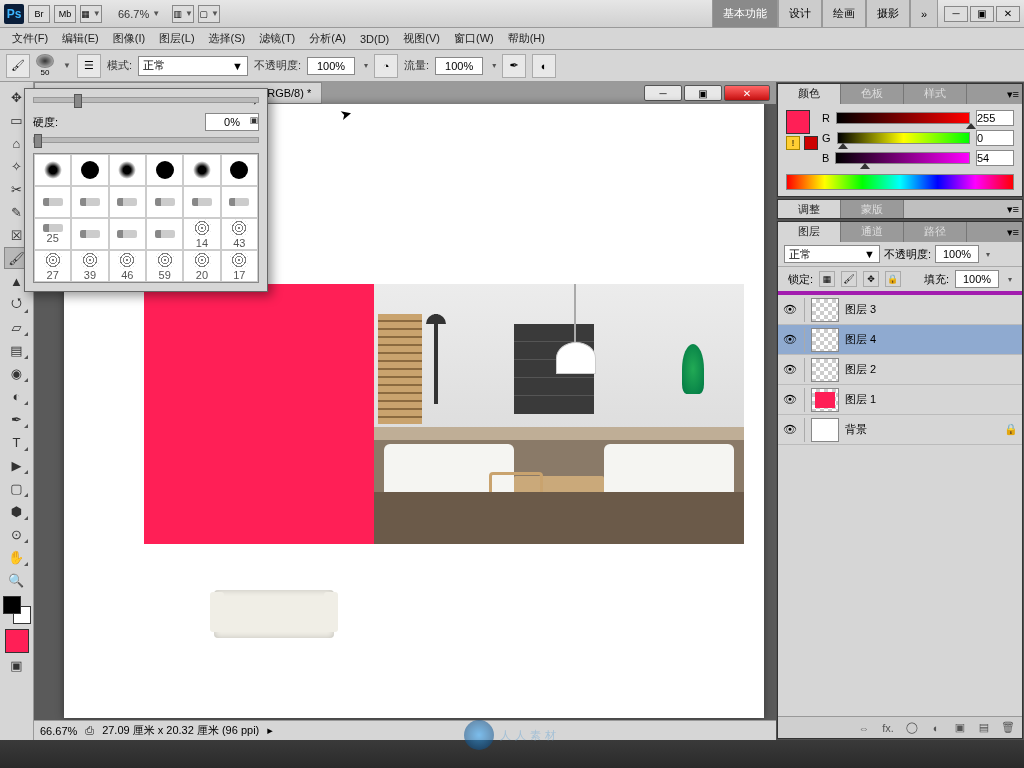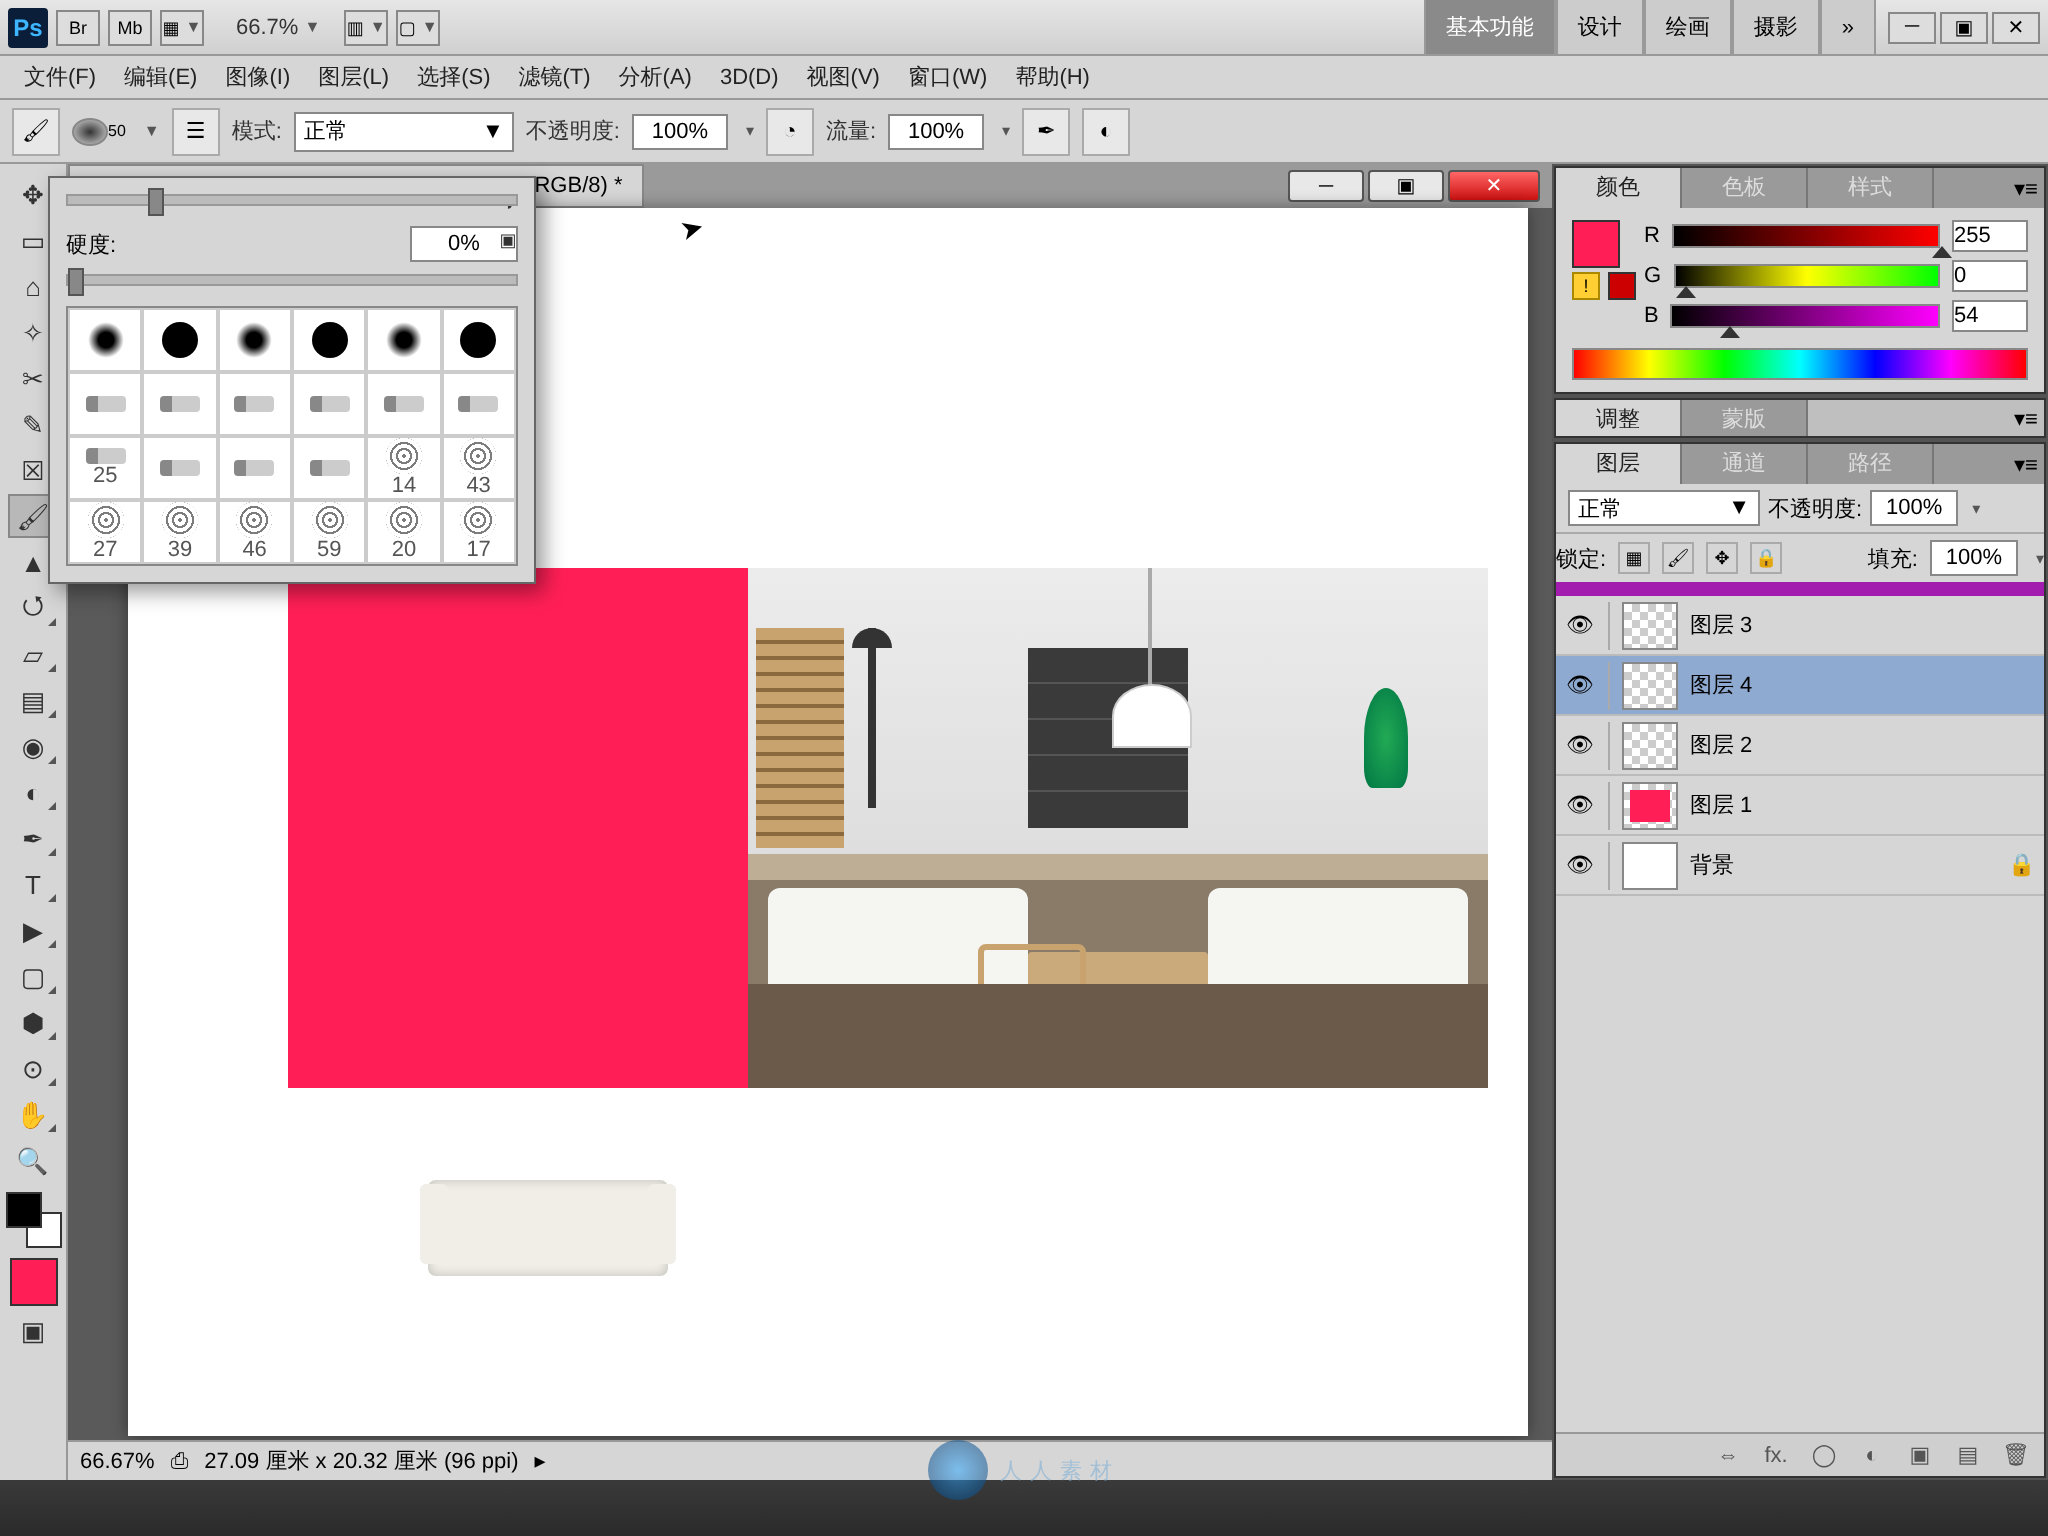--- a/index.html
+++ b/index.html
@@ -81,21 +81,21 @@
 .color-body { padding:6px 8px; }
 .c-row { display:flex; align-items:center; gap:6px; margin-bottom:4px; }
 .c-swatch { width:24px; height:24px; border:1px solid #333; }
 .c-slider { flex:1; height:12px; border:1px solid #888; position:relative; }
 .c-slider .tri { position:absolute; bottom:-6px; width:0; height:0; border-left:5px solid transparent; border-right:5px solid transparent; border-bottom:6px solid #333; }
 .c-val { width:38px; height:16px; border:1px solid #888; background:#fff; text-align:left; line-height:14px; }
 .spectrum { height:16px; margin-top:4px; background:linear-gradient(90deg,red,yellow,lime,cyan,blue,magenta,red); border:1px solid #888; }
 .layers-body { flex:1; overflow:auto; background:#d6d6d6; }
 .lay-opts { display:flex; align-items:center; padding:3px 6px; border-bottom:1px solid #aaa; gap:4px; }
 .lay-drop { width:96px; height:18px; border:1px solid #888; background:#fff; padding:0 4px; display:flex; align-items:center; justify-content:space-between; }
-.lay-lock { display:flex; align-items:center; padding:3px 0; border-bottom:7px solid #a21caf; gap:6px; }
+.lay-lock { display:flex; align-items:center; padding:3px 10px; border-bottom:4px solid #a21caf; gap:6px; }
 .lock-ico { width:16px; height:16px; border:1px solid #aaa; display:flex; align-items:center; justify-content:center; font-size:9px; }
 .layer-row { display:flex; align-items:center; height:30px; border-bottom:1px solid #bbb; padding:0 4px; gap:6px; }
 .layer-row.sel { background:#8faad0; }
 .eye { width:16px; height:16px; display:flex; align-items:center; justify-content:center; font-size:11px; }
 .thumb-box { width:28px; height:24px; border:1px solid #888; background:#fff; position:relative; }
 .thumb-box.checker { background:repeating-conic-gradient(#ccc 0 25%,#fff 0 50%) 0 0/8px 8px; }
 .thumb-box.pink-t::after { content:""; position:absolute; inset:3px; background:#ff1f56; }
 .layer-footer { height:22px; border-top:1px solid #999; display:flex; align-items:center; justify-content:flex-end; gap:8px; padding:0 6px; background:#cfcfcf; }
 .lf-ico { width:16px; height:16px; display:flex; align-items:center; justify-content:center; font-size:11px; color:#555; }
 .bottom-strip { position:absolute; left:0; right:0; bottom:0; height:28px; background:linear-gradient(#3a3a3a,#2a2a2a); }
@@ -142,21 +142,21 @@
   <span class="menu-item">滤镜(T)</span>
   <span class="menu-item">分析(A)</span>
   <span class="menu-item">3D(D)</span>
   <span class="menu-item">视图(V)</span>
   <span class="menu-item">窗口(W)</span>
   <span class="menu-item">帮助(H)</span>
 </div>
 
 <div class="optbar">
   <div class="opt-icon">🖌</div>
-  <div style="display:flex;flex-direction:row;align-items:center;">
+  <div style="display:flex;flex-direction:column;align-items:center;">
     <div style="width:18px;height:14px;border:1px solid #888;border-radius:50%;background:radial-gradient(#333,transparent)"></div>
     <span style="font-size:8px">50</span>
   </div>
   <span class="down-arr">▼</span>
   <div class="opt-icon">☰</div>
   <span class="opt-lbl">模式:</span>
   <div class="opt-drop">
       <span>正常</span>
       <span>▼</span>
     </div>

